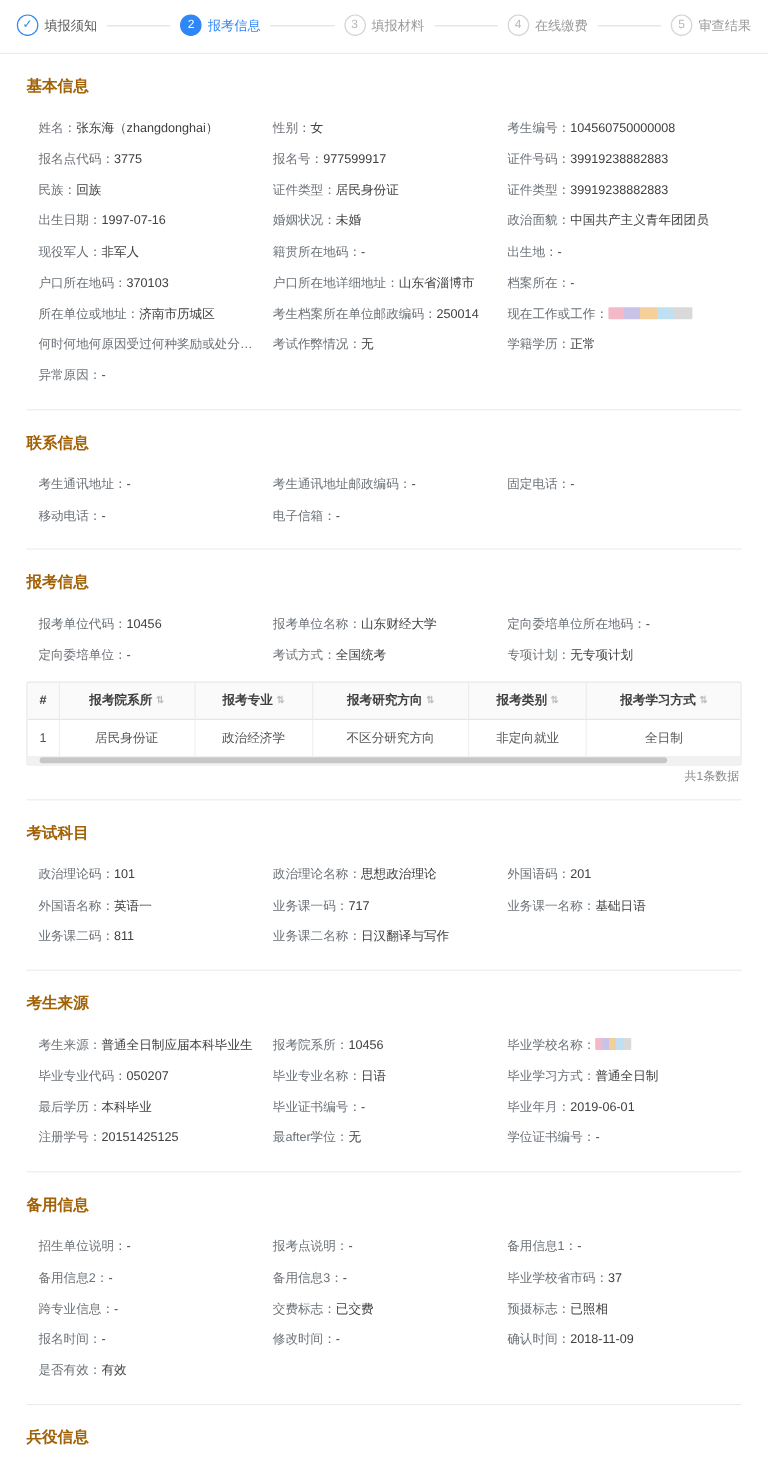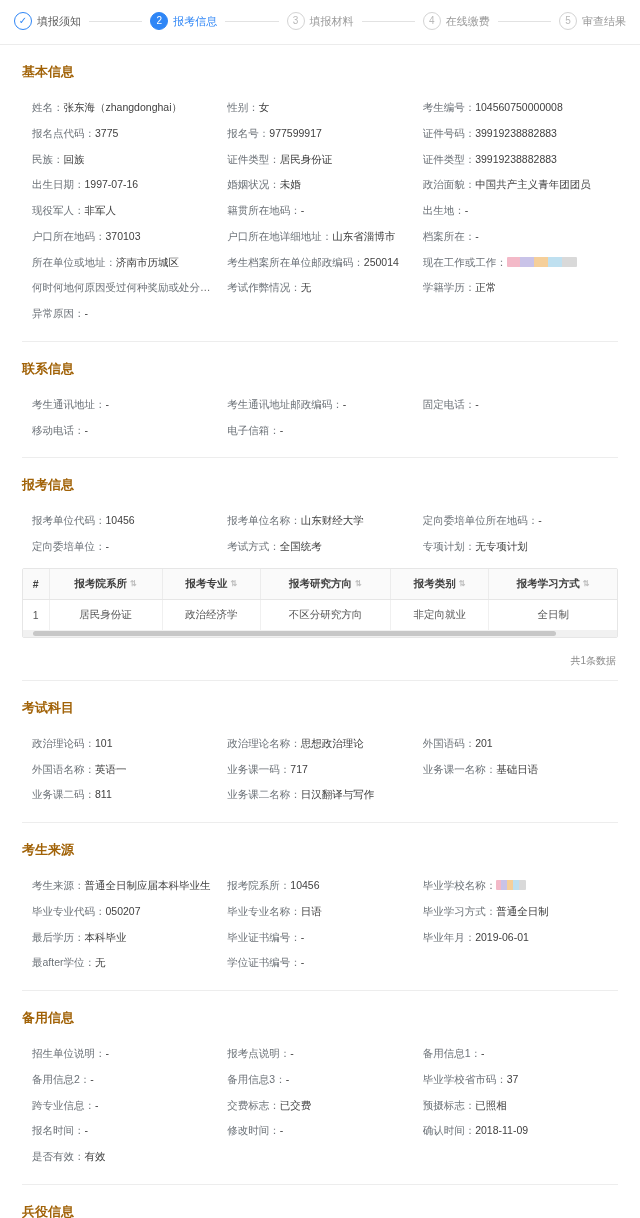--- a/index.html
+++ b/index.html
@@ -160,21 +160,21 @@
     left: 10px; top: 1px;
     height: 5px;
     width: 88%;
     background: #c7c7c7;
     border-radius: 3px;
   }
   .table-foot {
     text-align: right;
     font-size: 10px;
     color: #8a8a8a;
-    padding: 16px 2px 0 0;
+    padding: 2px 2px 0 0;
   }
 </style>
 </head>
 <body>
 
 <div class="page">
 
   <div class="steps">
     <div class="step done">
       <div class="step-circle">✓</div>
@@ -310,20 +310,21 @@
     <div class="grid">
         <div class="field"><span class="lbl">考生来源：</span><span class="val">普通全日制应届本科毕业生</span></div>
         <div class="field"><span class="lbl">报考院系所：</span><span class="val">10456</span></div>
         <div class="field"><span class="lbl">毕业学校名称：</span><span class="val"><span class="redact sm"></span></span></div>
         <div class="field"><span class="lbl">毕业专业代码：</span><span class="val">050207</span></div>
         <div class="field"><span class="lbl">毕业专业名称：</span><span class="val">日语</span></div>
         <div class="field"><span class="lbl">毕业学习方式：</span><span class="val">普通全日制</span></div>
         <div class="field"><span class="lbl">最后学历：</span><span class="val">本科毕业</span></div>
         <div class="field"><span class="lbl">毕业证书编号：</span><span class="val">-</span></div>
         <div class="field"><span class="lbl">毕业年月：</span><span class="val">2019-06-01</span></div>
+        <div class="field"><span class="lbl">注册学号：</span><span class="val">20151425125</span></div>
         <div class="field"><span class="lbl">最after学位：</span><span class="val">无</span></div>
         <div class="field"><span class="lbl">学位证书编号：</span><span class="val">-</span></div>
       </div>
   </div>
   <div class="divider"></div>
 
   <div class="section">
     <div class="section-title">备用信息</div>
     <div class="grid">
         <div class="field"><span class="lbl">招生单位说明：</span><span class="val">-</span></div>

